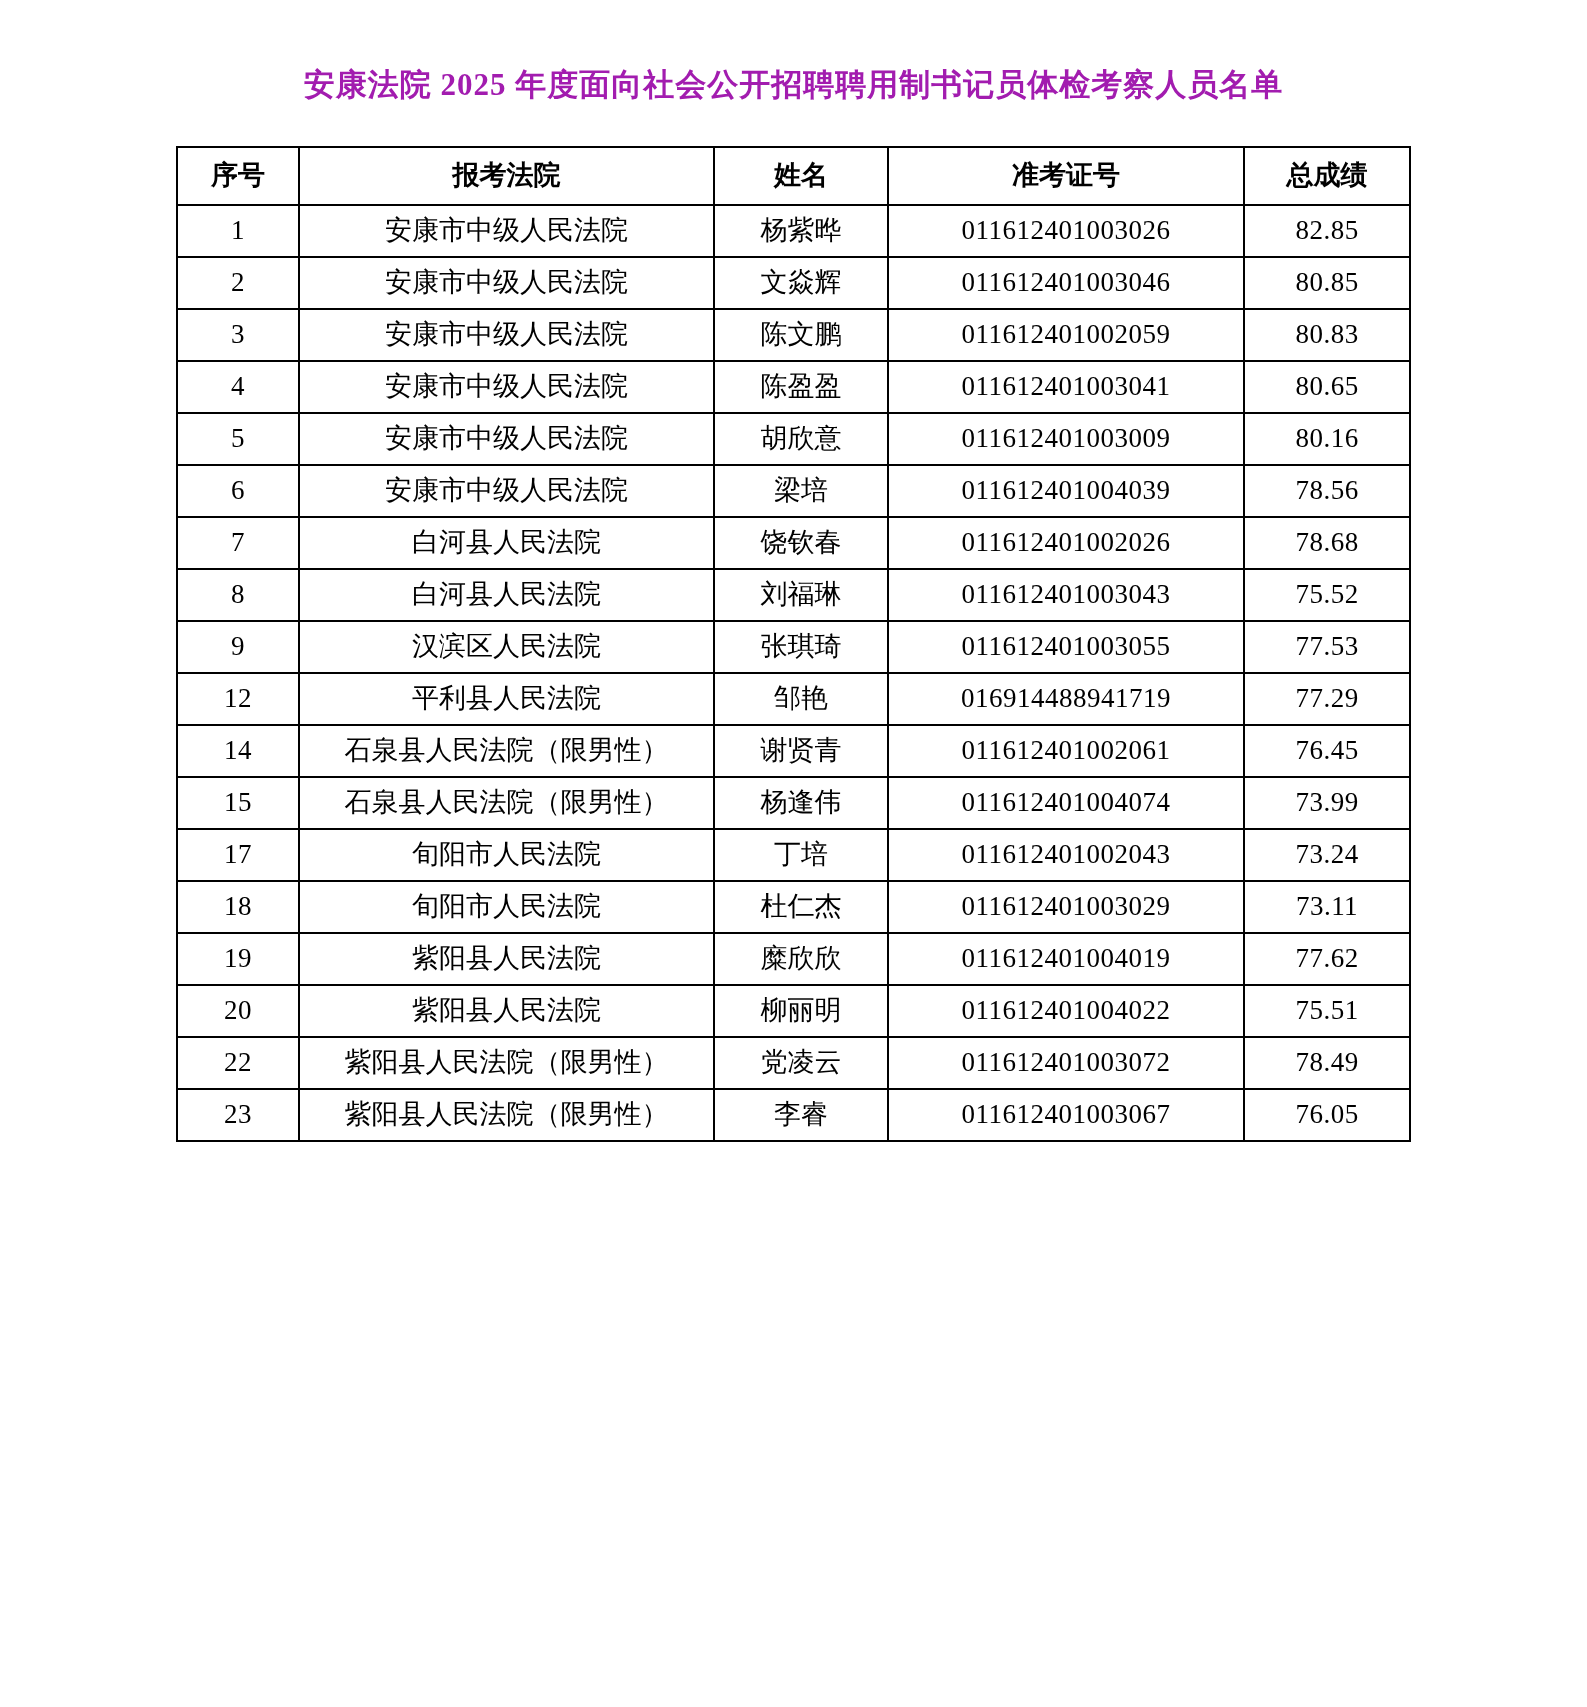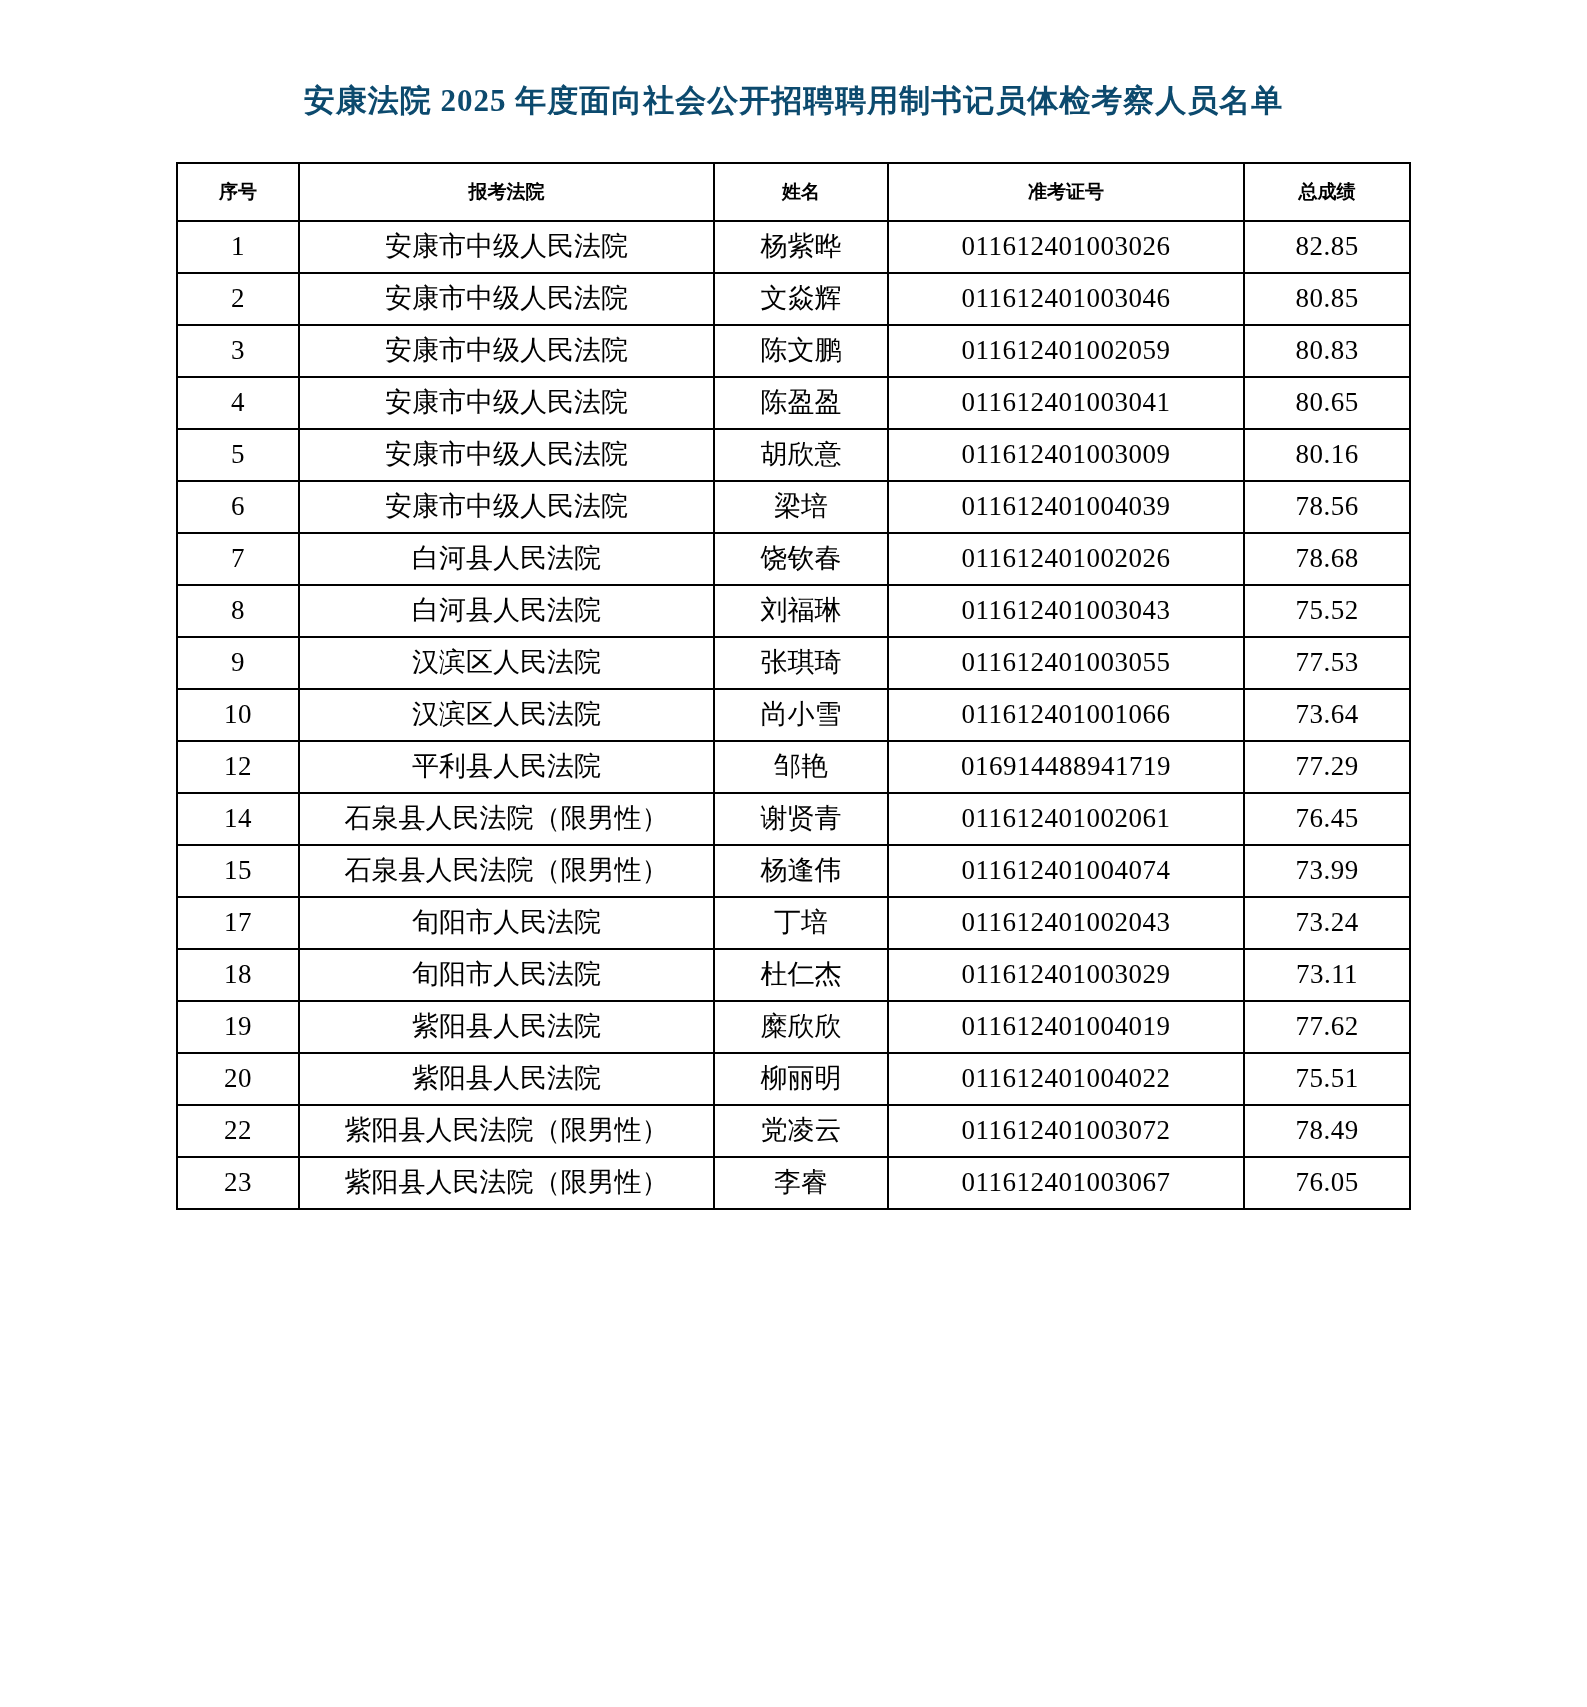--- a/index.html
+++ b/index.html
@@ -10,26 +10,26 @@
   .page {
     position: relative;
     width: 1587px;
     height: 1707px;
     background: #ffffff;
     font-family: "Liberation Serif", "DejaVu Serif", serif;
     color: #000000;
     overflow: hidden;
   }
   .doc-title {
-    padding-top: 80px;
+    padding-top: 64px;
     text-align: center;
     font-size: 31px;
     font-weight: bold;
     letter-spacing: 1px;
-    color: #0c4a6e;
+    color: #a21caf;
   }
   table.roster {
     margin: 40px auto 0 auto;
     width: 1233px;
     border-collapse: collapse;
     table-layout: fixed;
   }
   table.roster col.c-no    { width: 122px; }
   table.roster col.c-court { width: 415px; }
   table.roster col.c-name  { width: 174px; }
@@ -41,21 +41,21 @@
     vertical-align: middle;
     padding: 0;
     font-size: 27px;
     line-height: 1.1;
     overflow: hidden;
     white-space: nowrap;
   }
   table.roster th {
     height: 56px;
     font-weight: bold;
-    font-size: 19px;
+    font-size: 27px;
   }
   table.roster td {
     height: 50px;
     font-weight: normal;
   }
   td.num {
     font-family: "Liberation Serif", "DejaVu Serif", serif;
     letter-spacing: 0.5px;
   }
 </style>
@@ -149,27 +149,20 @@
     </tr>
 
     <tr>
       <td class="num">9</td>
       <td>汉滨区人民法院</td>
       <td>张琪琦</td>
       <td class="num">011612401003055</td>
       <td class="num">77.53</td>
     </tr>
 
-    <tr>
-      <td class="num">10</td>
-      <td>汉滨区人民法院</td>
-      <td>尚小雪</td>
-      <td class="num">011612401001066</td>
-      <td class="num">73.64</td>
-    </tr>
 
 
     <tr>
       <td class="num">12</td>
       <td>平利县人民法院</td>
       <td>邹艳</td>
       <td class="num">016914488941719</td>
       <td class="num">77.29</td>
     </tr>
 

